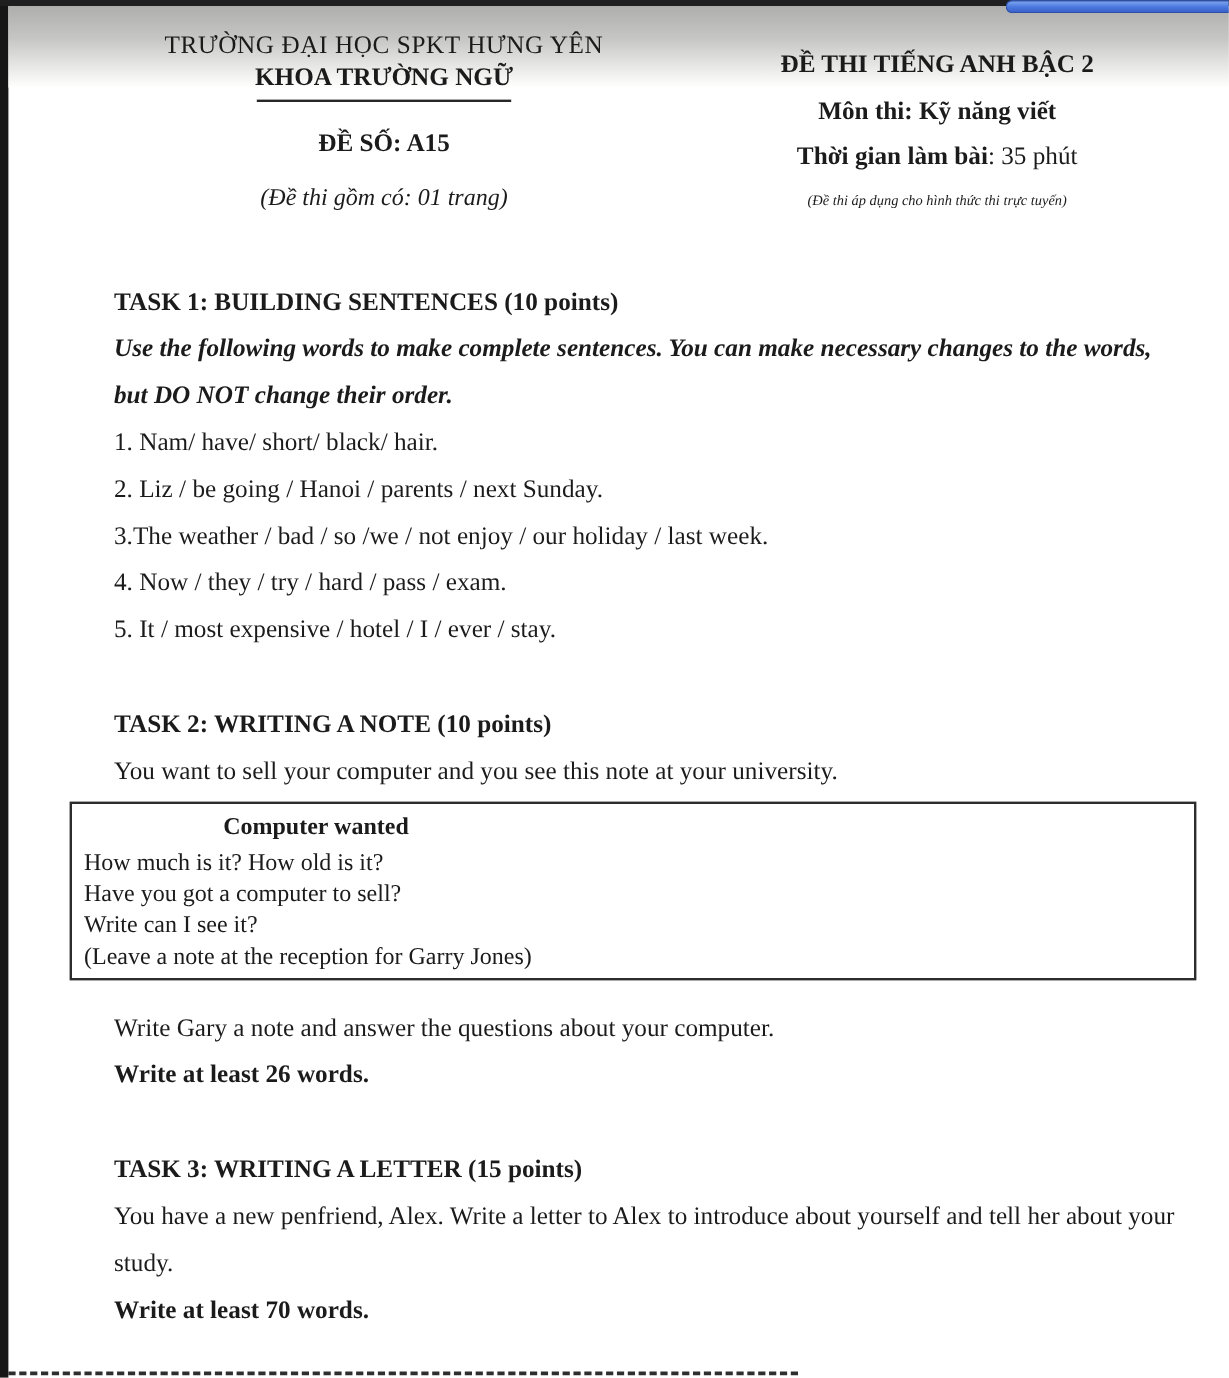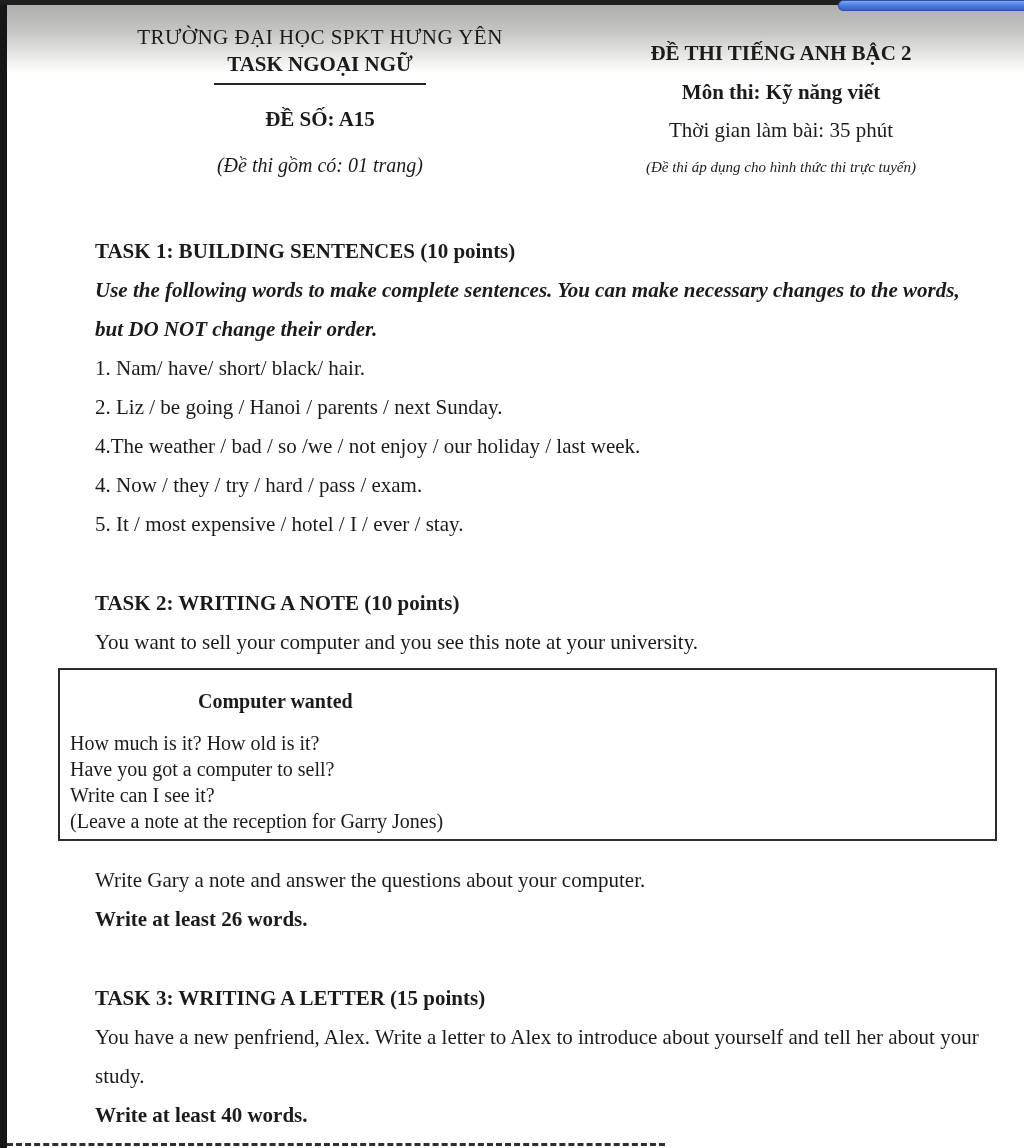--- a/index.html
+++ b/index.html
@@ -50,22 +50,22 @@
   .dept-underline {
     width: 212px; height: 2px;
     background: #272727;
     margin: 5px auto 0 auto;
   }
   .exam-code { font-weight: bold; margin-top: 21px; }
   .pages-note { font-style: italic; margin-top: 19px; font-size: 20px; }
   .exam-title { font-weight: bold; }
   .subject { font-weight: bold; margin-top: 12px; }
   .duration { margin-top: 11px; }
-  .duration .lbl { font-weight: normal; }
-  .format-note { font-style: italic; margin-top: 10px; font-size: 15px; }
+  .duration .lbl { font-weight: bold; }
+  .format-note { font-style: italic; margin-top: 10px; font-size: 12px; }
   
   .doc-body {
     position: absolute; left: 7px; top: 232px;
     width: 1017px;
     padding-left: 88px;
     font-size: 21px;
   }
   .doc-body p { margin: 0; line-height: 39px; }
   .bold { font-weight: bold; }
   .bolditalic { font-weight: bold; font-style: italic; }
@@ -75,75 +75,75 @@
     margin: 6px 0 0 -37px;
     width: 939px;
     border: 2px solid #2c2c2c;
     padding: 2px 10px 5px 10px;
     font-size: 20px;
     line-height: 26px;
   }
   .note-box .note-title {
     font-weight: bold;
     padding-left: 112px;
-    line-height: 26px; margin: 16px;
+    line-height: 26px; margin: 4px;
   }
   .note-box p { line-height: 26px; margin: 0; }
   .after-box { margin-top: 20px !important; }
   .task3-prompt { max-width: 892px; }
   .bottom-line {
     position: absolute; left: 7px; top: 1143px;
     width: 658px; height: 0;
     border-top: 3px dashed #2e2e2e;
   }
 </style>
 </head>
 <body>
 
 <div class="left-strip"></div>
 <div class="top-dark"></div>
 <div class="top-gradient"></div>
 <div class="scroll-thumb"></div>
 
 <div class="header-left">
   <p class="h-line university">TRƯỜNG ĐẠI HỌC SPKT HƯNG YÊN</p>
-  <p class="h-line department">TASK NGOẠI NGỮ</p>
+  <p class="h-line department">KHOA TRƯỜNG NGỮ</p>
   <div class="dept-underline"></div>
   <p class="h-line exam-code">ĐỀ SỐ: A15</p>
   <p class="h-line pages-note">(Đề thi gồm có: 01 trang)</p>
 </div>
 
 <div class="header-right">
   <p class="h-line exam-title">ĐỀ THI TIẾNG ANH BẬC 2</p>
   <p class="h-line subject">Môn thi: Kỹ năng viết</p>
   <p class="h-line duration"><span class="lbl">Thời gian làm bài</span><span>: 35 phút</span></p>
   <p class="h-line format-note">(Đề thi áp dụng cho hình thức thi trực tuyến)</p>
 </div>
 
 <div class="doc-body">
   <p class="bold">TASK 1: BUILDING SENTENCES (10 points)</p>
   <p class="bolditalic instruction">Use the following words to make complete sentences. You can make necessary changes to the words, but DO NOT change their order.</p>
   <p>1. Nam/ have/ short/ black/ hair.</p>
   <p>2. Liz / be going / Hanoi / parents / next Sunday.</p>
-  <p>4.The weather / bad / so /we / not enjoy / our holiday / last week.</p>
+  <p>3.The weather / bad / so /we / not enjoy / our holiday / last week.</p>
   <p>4. Now / they / try / hard / pass / exam.</p>
   <p>5. It / most expensive / hotel / I / ever / stay.</p>
 
   <p class="bold task-gap">TASK 2: WRITING A NOTE (10 points)</p>
   <p>You want to sell your computer and you see this note at your university.</p>
 
   <div class="note-box">
     <p class="note-title">Computer wanted</p>
     <p>How much is it? How old is it?</p>
     <p>Have you got a computer to sell?</p>
     <p>Write can I see it?</p>
     <p>(Leave a note at the reception for Garry Jones)</p>
   </div>
 
   <p class="after-box">Write Gary a note and answer the questions about your computer.</p>
   <p class="bold">Write at least 26 words.</p>
 
   <p class="bold task-gap">TASK 3: WRITING A LETTER (15 points)</p>
   <p class="task3-prompt">You have a new penfriend, Alex. Write a letter to Alex to introduce about yourself and tell her about your study.</p>
-  <p class="bold">Write at least 40 words.</p>
+  <p class="bold">Write at least 70 words.</p>
 </div>
 
 <div class="bottom-line"></div>
 
 </body></html>

